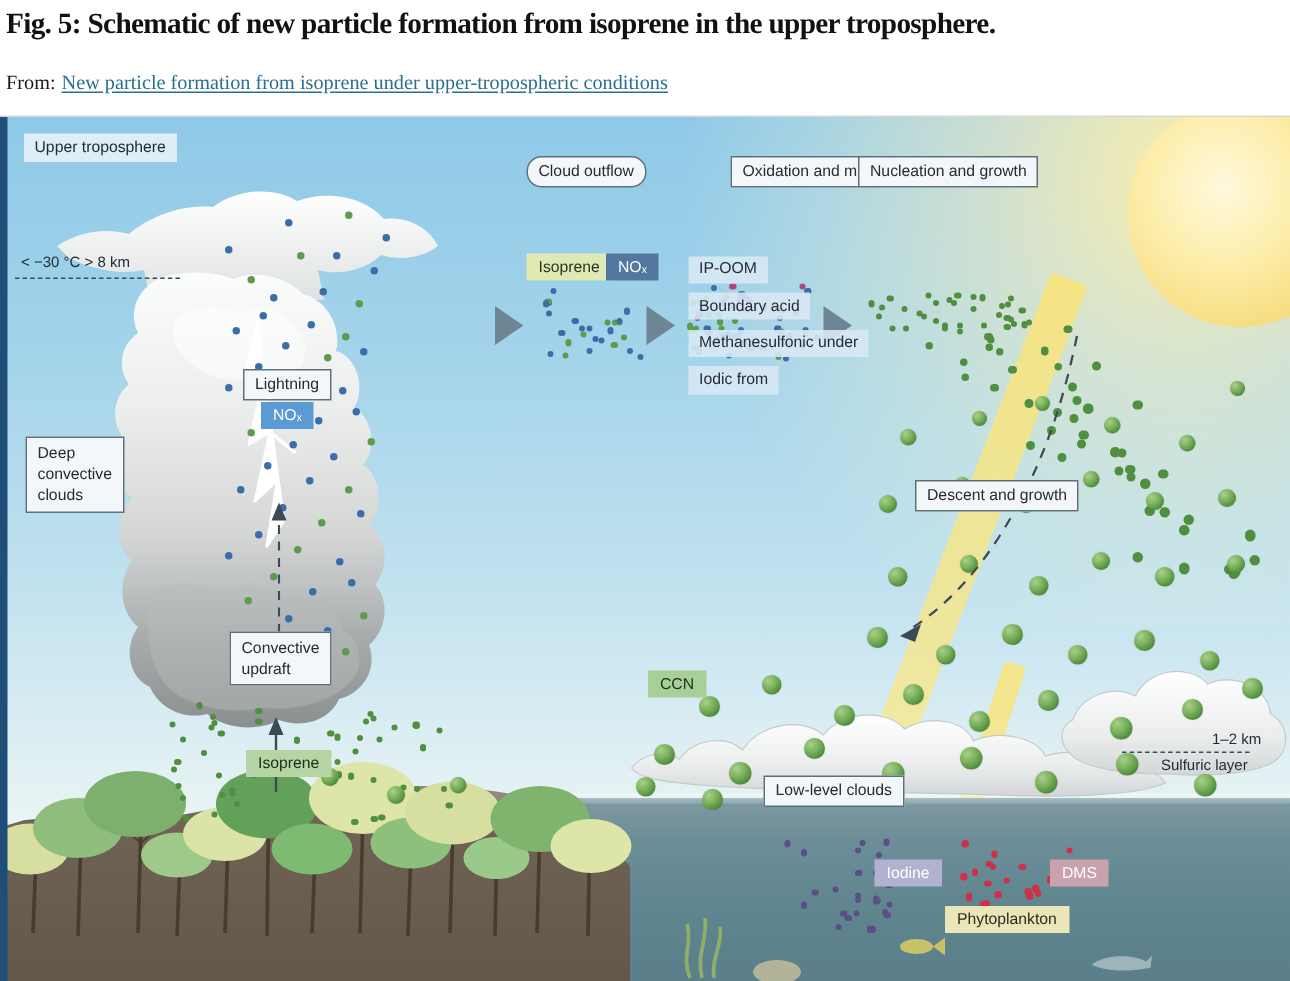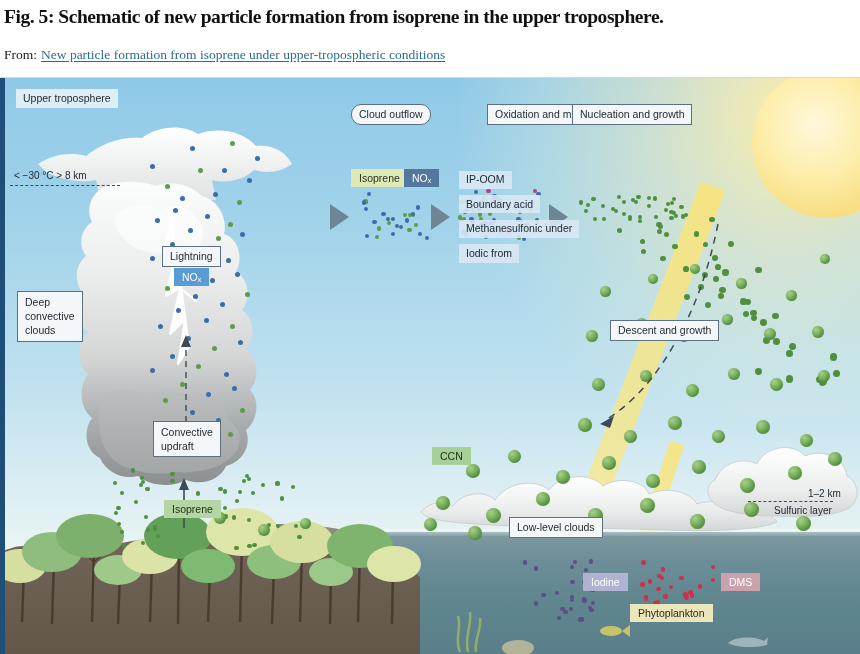--- a/index.html
+++ b/index.html
@@ -811,18 +811,18 @@
     <div class="lbl boxed" style="left:610px; top:242px;">Descent and growth</div>
 
     <div class="badge ccn" style="left:432px; top:369px;">CCN</div>
 
     <div class="lbl boxed" style="left:509px; top:439px;">Low-level clouds</div>
 
     <div class="lbl" style="left:808px; top:410px; font-size:10px;">1–2 km</div>
     <div class="lbl" style="left:774px; top:427px; font-size:10px;">Sulfuric layer</div>
 
     <div class="badge iodine" style="left:583px; top:495px;">Iodine</div>
-    <div class="badge dms" style="left:700px; top:495px;margin-left:21px;">DMS</div>
+    <div class="badge dms" style="left:700px; top:495px;">DMS</div>
     <div class="badge phyto" style="left:630px; top:526px;">Phytoplankton</div>
 
     <div id="left-stripe"></div>
   </div>
 </div>
 
 </body></html>

